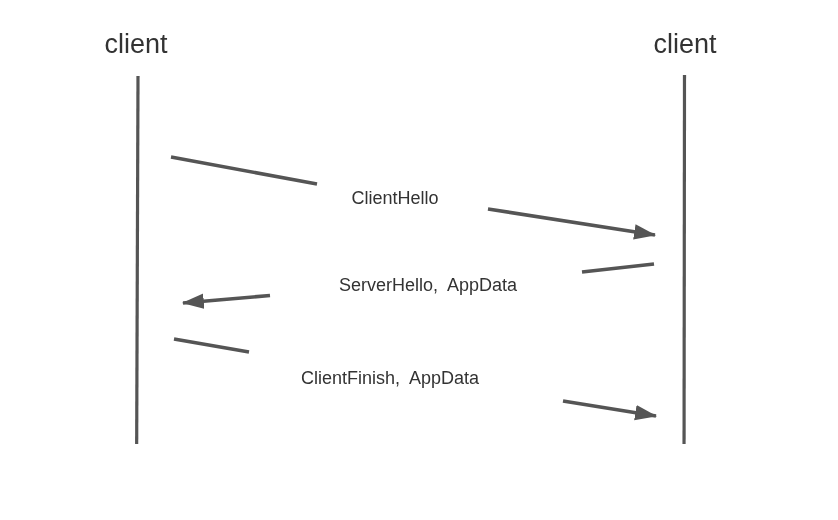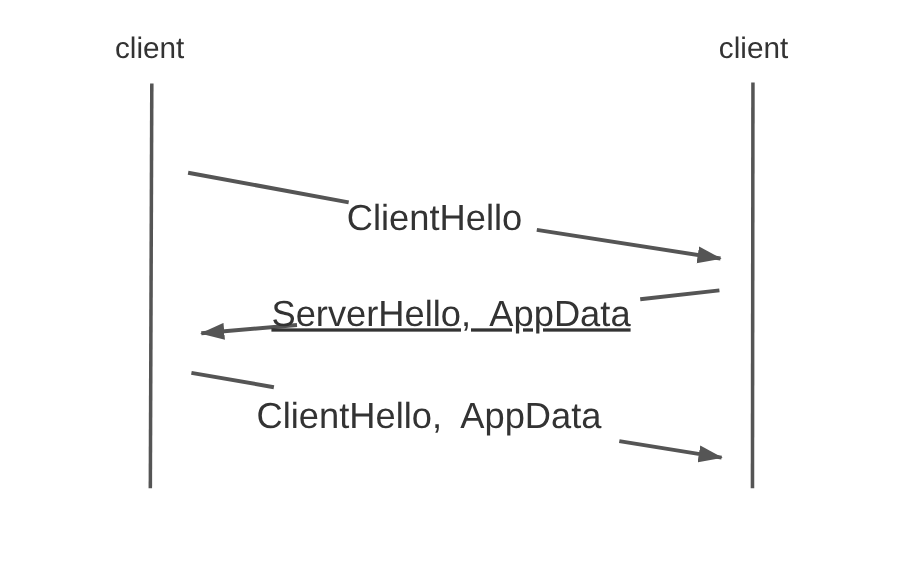--- a/index.html
+++ b/index.html
@@ -24,21 +24,21 @@
     position: absolute;
     transform: translate(-50%, -50%);
     color: #333333;
     white-space: pre;
     line-height: 1;
   }
   .actor-label {
     font-size: 27px;
   }
   .msg-label {
-    font-size: 33px;
+    font-size: 18px;
   }
 </style>
 </head>
 <body>
 
 <div class="canvas">
 
   <svg width="838" height="520" viewBox="0 0 838 520" aria-hidden="true">
     <defs>
       <marker id="arrowhead" viewBox="0 0 10 7" refX="9.5" refY="3.5" markerWidth="22" markerHeight="16" markerUnits="userSpaceOnUse" orient="auto">
@@ -56,16 +56,16 @@
     <line x1="270" y1="295.5" x2="183" y2="303" stroke="#555555" stroke-width="3.6" marker-end="url(#arrowhead)"></line>
 
     <line x1="174" y1="339" x2="249" y2="352" stroke="#555555" stroke-width="3.6"></line>
     <line x1="563" y1="401" x2="656" y2="416" stroke="#555555" stroke-width="3.6" marker-end="url(#arrowhead)"></line>
   </svg>
 
   <div class="label actor-label" style="left:136px; top:44px;">client</div>
   <div class="label actor-label" style="left:685px; top:44px;">client</div>
 
   <div class="label msg-label" style="left:395px; top:198px;">ClientHello</div>
-  <div class="label msg-label" style="left:410px; top:285px;text-decoration:underline;">ServerHello,  AppData</div>
-  <div class="label msg-label" style="left:390px; top:378px;">ClientHello,  AppData</div>
+  <div class="label msg-label" style="left:428px; top:285px;">ServerHello,  AppData</div>
+  <div class="label msg-label" style="left:390px; top:378px;">ClientFinish,  AppData</div>
 
 </div>
 
 </body></html>

